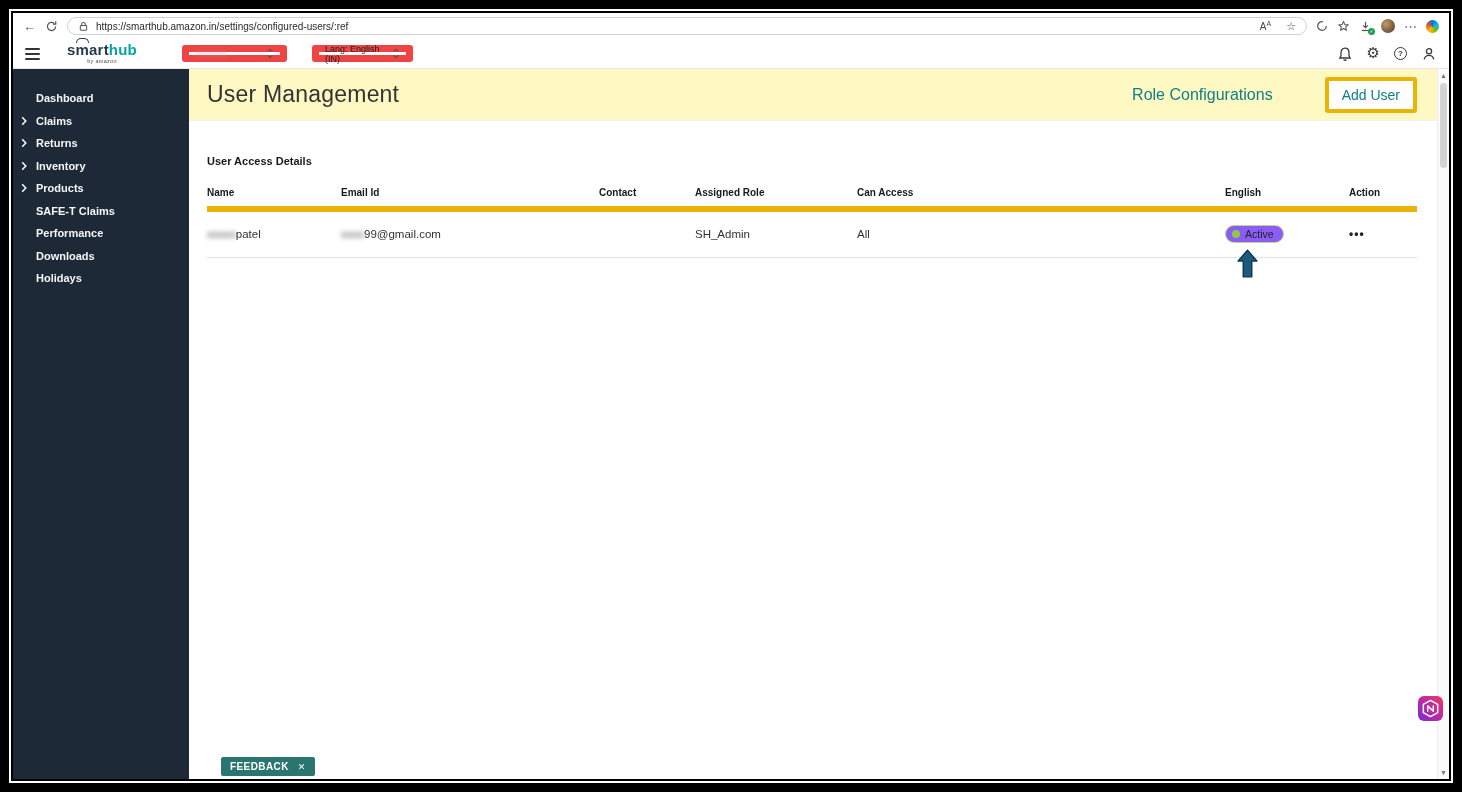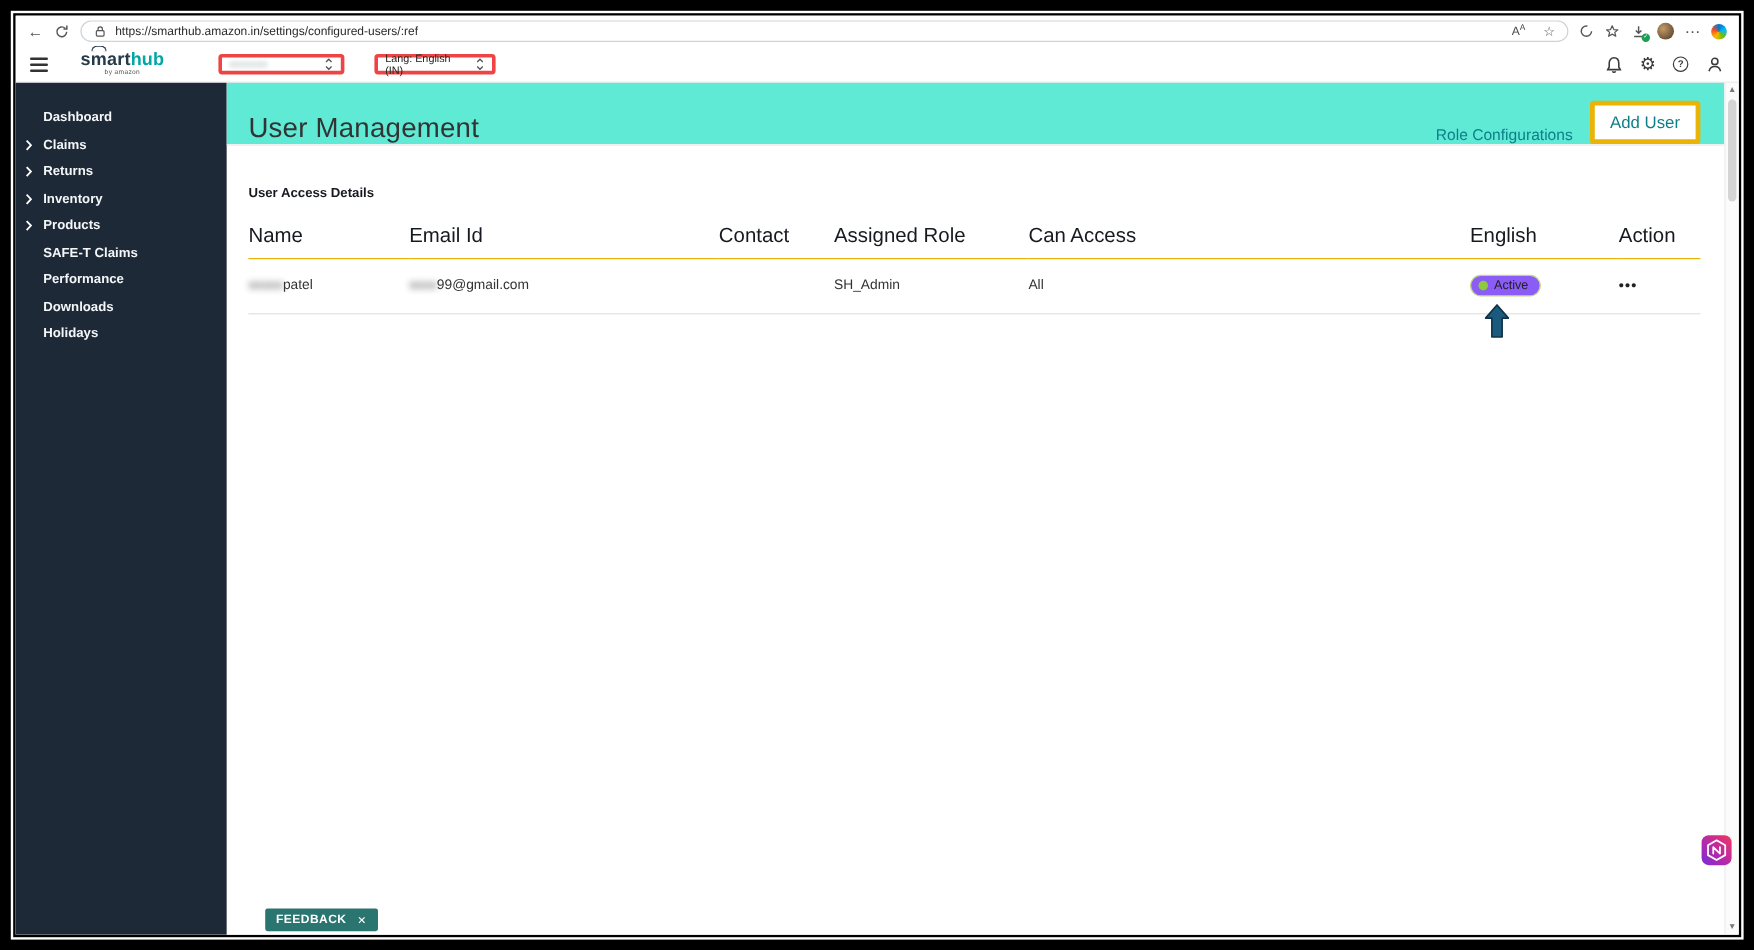--- a/index.html
+++ b/index.html
@@ -32,52 +32,52 @@
                background: #fff; border-bottom: 1px solid #e6e6e6; }
   .hamburger { width: 15px; display: flex; flex-direction: column; gap: 3px; cursor: pointer; }
   .hamburger i { display: block; height: 2px; background: #333; border-radius: 1px; }
   .logo { position: relative; display: flex; flex-direction: column; align-items: center; line-height: 1; margin-left: 14px; }
   .logo-line { font-size: 15px; font-weight: 700; letter-spacing: 0.2px; }
   .logo-smart { color: #263b4a; }
   .logo-hub { color: #00a7a5; }
   .awning { position: absolute; top: -4px; left: 9px; width: 13px; height: 5px;
             border: 1.6px solid #2b3b4b; border-bottom: none; border-radius: 7px 7px 0 0; }
   .byline { font-size: 5.5px; color: #555; margin-top: 2px; letter-spacing: 0.3px; }
-  .select { height: 17px; border: 3px solid #ef4444; border-radius: 3px; background: #fff;
+  .select { height: 17px; border: 7px solid #ef4444; border-radius: 3px; background: #fff;
             display: flex; align-items: center; gap: 6px; padding: 0 6px; font-size: 9px; color: #222; cursor: pointer; }
   .select .chevs { margin-left: auto; }
   .sel-store { width: 105px; margin-left: 32px; }
   .sel-lang { width: 101px; margin-left: 12px; }
   .redact-light { filter: blur(2px); color: #9aa; font-size: 8px; }
   .hdr-icons { margin-left: auto; display: flex; align-items: center; gap: 14px; }
   .gear-glyph { font-family: "DejaVu Sans", sans-serif; font-size: 15px; color: #3a3a3a; line-height: 1; }
   .helpcirc { width: 13px; height: 13px; border: 1.3px solid #3a3a3a; border-radius: 50%;
               display: grid; place-items: center; font-size: 8px; font-weight: 700; color: #3a3a3a; }
 
   
   .bodyrow { position: absolute; top: 56px; left: 0; right: 0; bottom: 0; display: flex; }
   .sidebar { width: 176px; background: #1d2936; padding-top: 18px; flex: none; }
   .nav-item { position: relative; height: 22.5px; display: flex; align-items: center; padding-left: 23px;
               color: #f4f6f8; font-size: 11px; font-weight: 600; cursor: pointer; }
   .nav-item .chev { position: absolute; left: 8px; top: 50%; transform: translateY(-50%); display: inline-flex; }
 
   .main { flex: 1; position: relative; background: #fff; }
-  .page-head { height: 52px; background: #5eead4; border-bottom: 1px solid #f0f0f0;
-               display: flex; align-items: flex-end; padding: 0 20px 0 18px; }
+  .page-head { height: 52px; background: #fef9c3; border-bottom: 1px solid #f0f0f0;
+               display: flex; align-items: center; padding: 0 20px 0 18px; gap: 20px; }
   .page-title { font-size: 23px; font-weight: 400; color: #333; letter-spacing: 0.2px; }
-  .role-link { margin-left: auto; color: #0e7f8a; font-size: 13px; margin-right: 14px; cursor: pointer; }
+  .role-link { margin-left: auto; color: #0e7f8a; font-size: 16px; margin-right: 32px; cursor: pointer; }
   .add-user { border: 4px solid #eab308; color: #0e7f8a; background: #fff; font-size: 14px;
               padding: 6px 13px; border-radius: 3px; cursor: pointer; font-family: inherit; }
 
   .content { padding: 0 20px 0 18px; }
   .section-title { margin-top: 34px; font-size: 11px; font-weight: 700; color: #16191f; }
   .section-desc { margin-top: 11px; font-size: 11.5px; color: #333; }
   table { width: 100%; margin-top: 16px; border-collapse: collapse; table-layout: fixed; }
-  th { text-align: left; font-size: 17px; color: #16191f; font-weight: 400;
-       padding: 4px 0 8px; border-bottom: 1px solid #eab308; }
+  th { text-align: left; font-size: 10px; color: #16191f; font-weight: 700;
+       padding: 4px 0 8px; border-bottom: 6px solid #eab308; }
   td { font-size: 11.5px; color: #333; padding: 13px 0 14px; border-bottom: 1px solid #dfe3e3; vertical-align: middle; }
   .redact { filter: blur(2.5px); opacity: 0.85; }
   .status-cell { position: relative; overflow: visible; }
   .badge { display: inline-flex; align-items: center; gap: 5px; border: 1px solid #bcd883; border-radius: 9px;
            padding: 2px 9px 2px 6px; font-size: 10.5px; color: #222; background: #8b5cf6; }
   .dot { width: 8px; height: 8px; border-radius: 50%; background: #8fc93f; }
   .arrow-anno { position: absolute; top: 37px; left: 12px; width: 21px; height: 29px; z-index: 3; }
   .action-dots { font-size: 12px; font-weight: 700; color: #222; letter-spacing: 1px; cursor: pointer; }
 
   .feedback { position: absolute; left: 32px; bottom: 3px; background: #2a7570; color: #fff;

